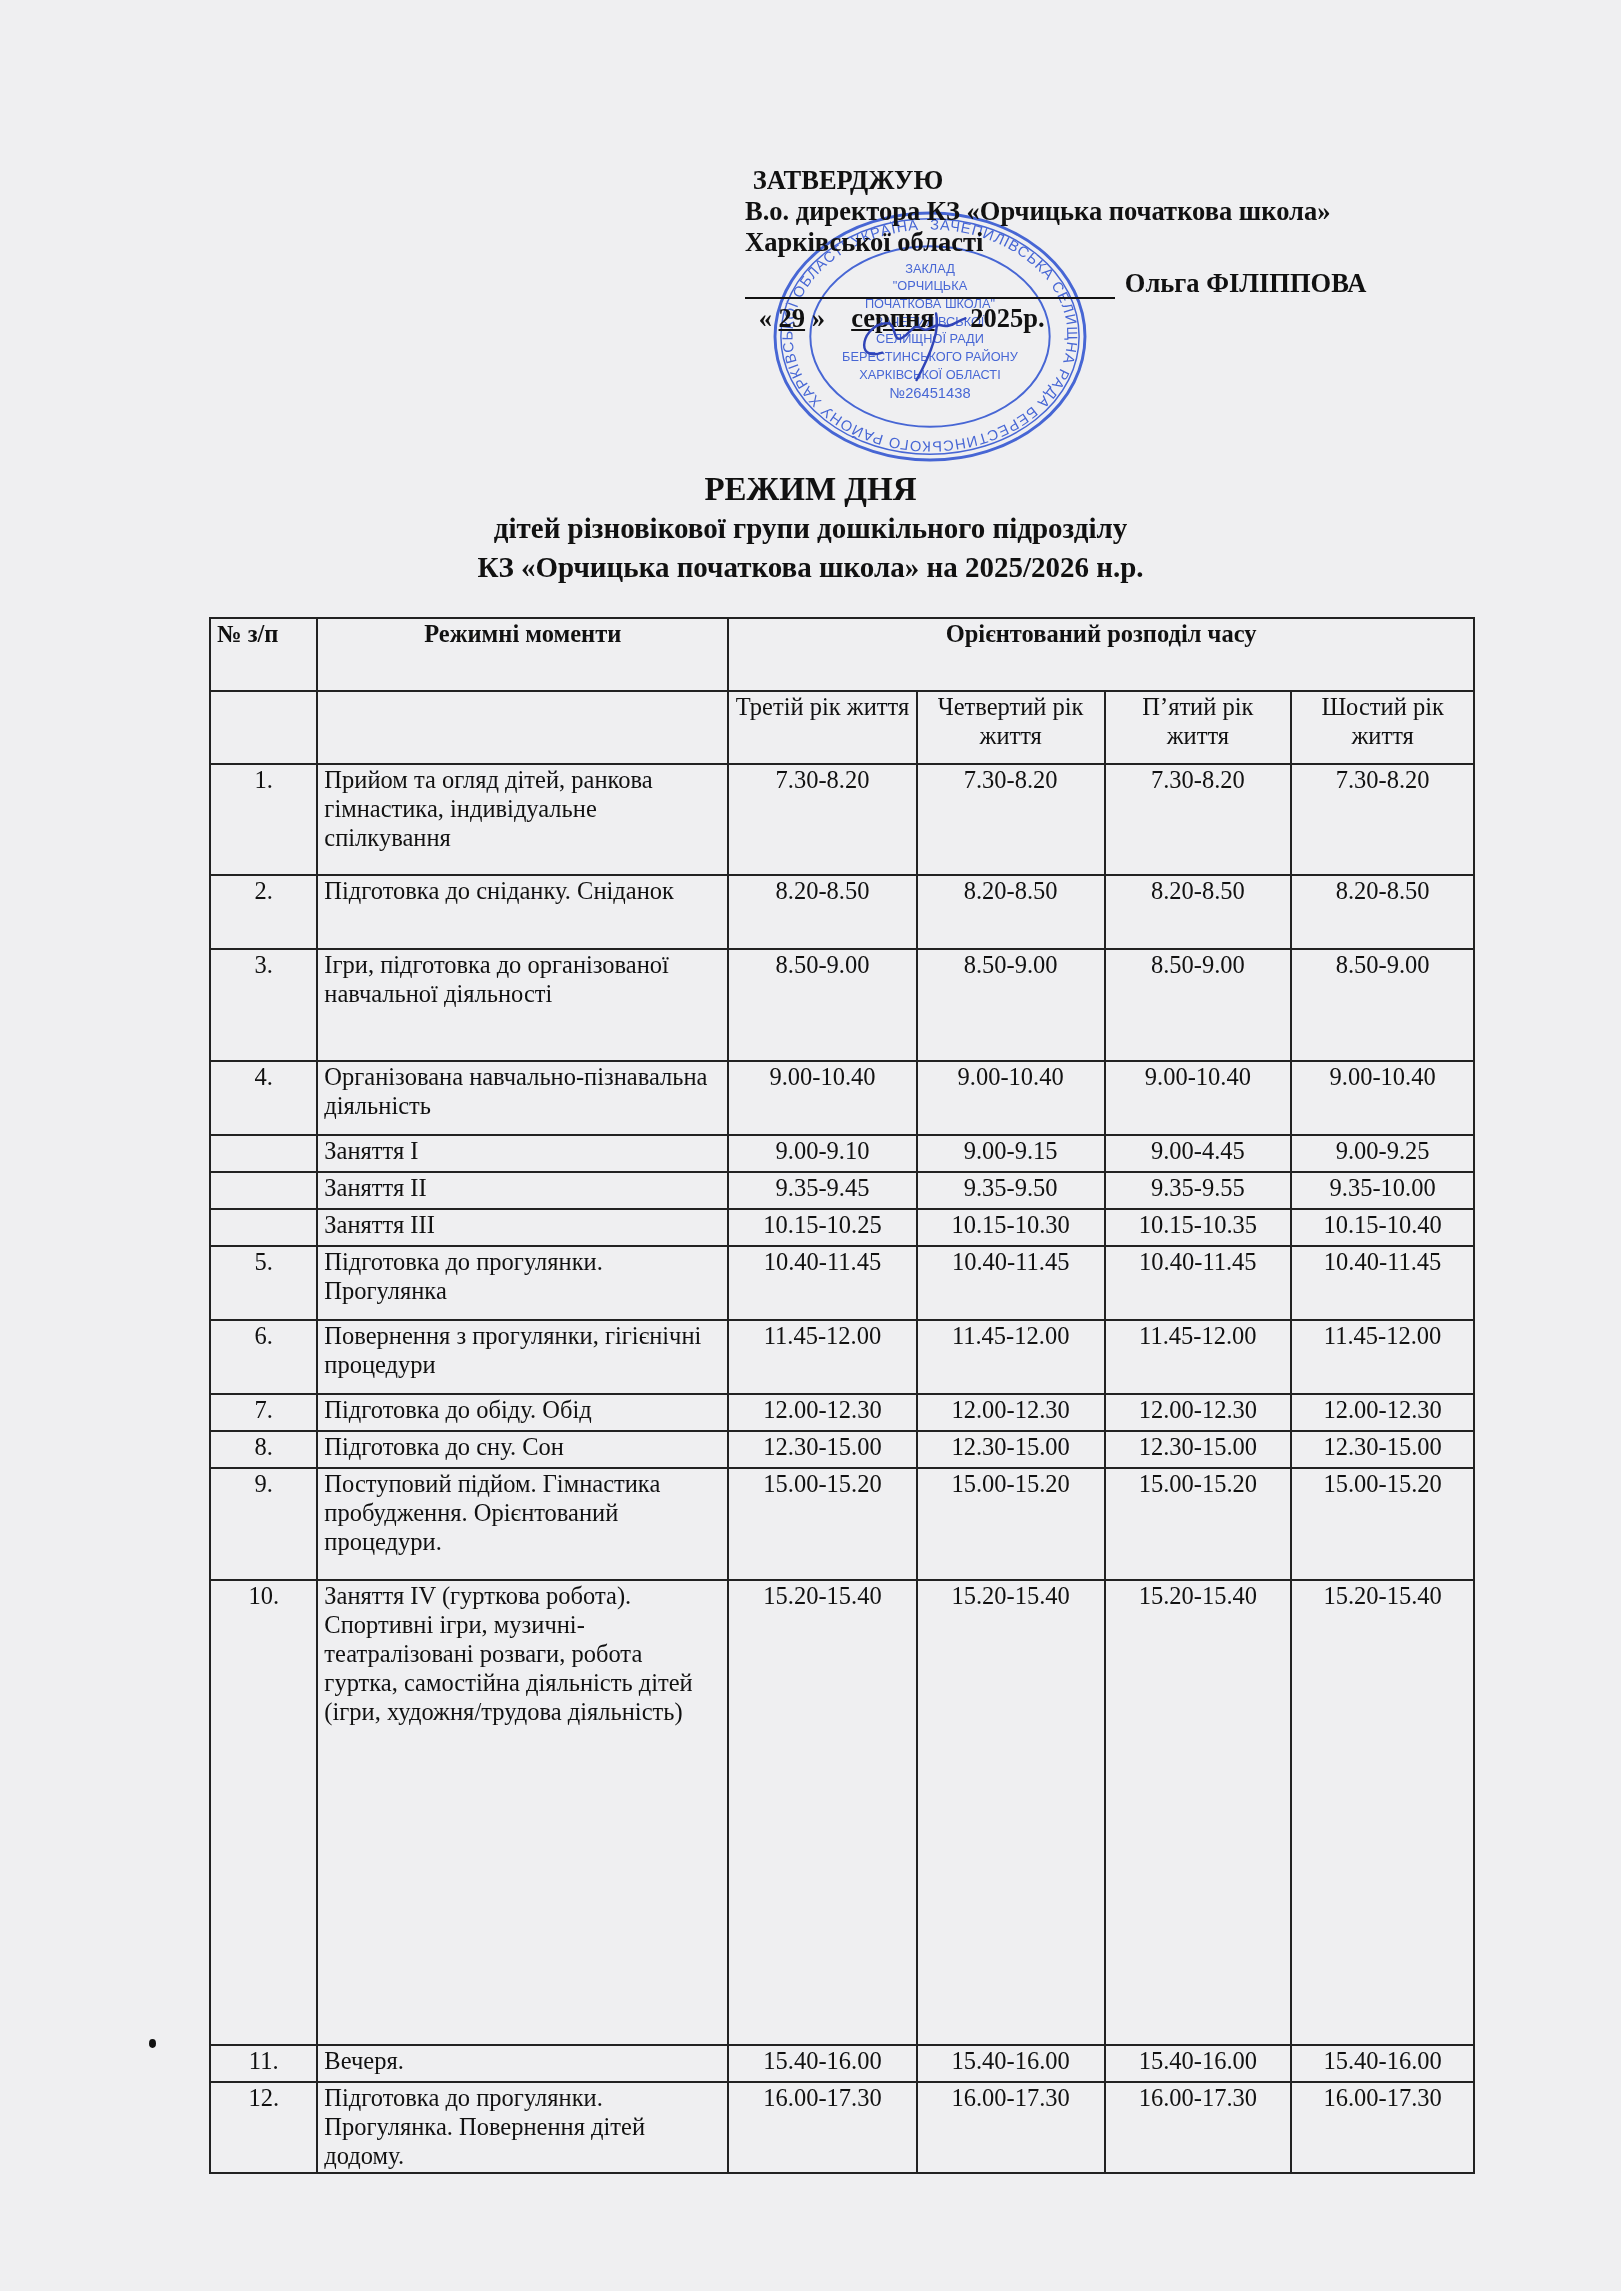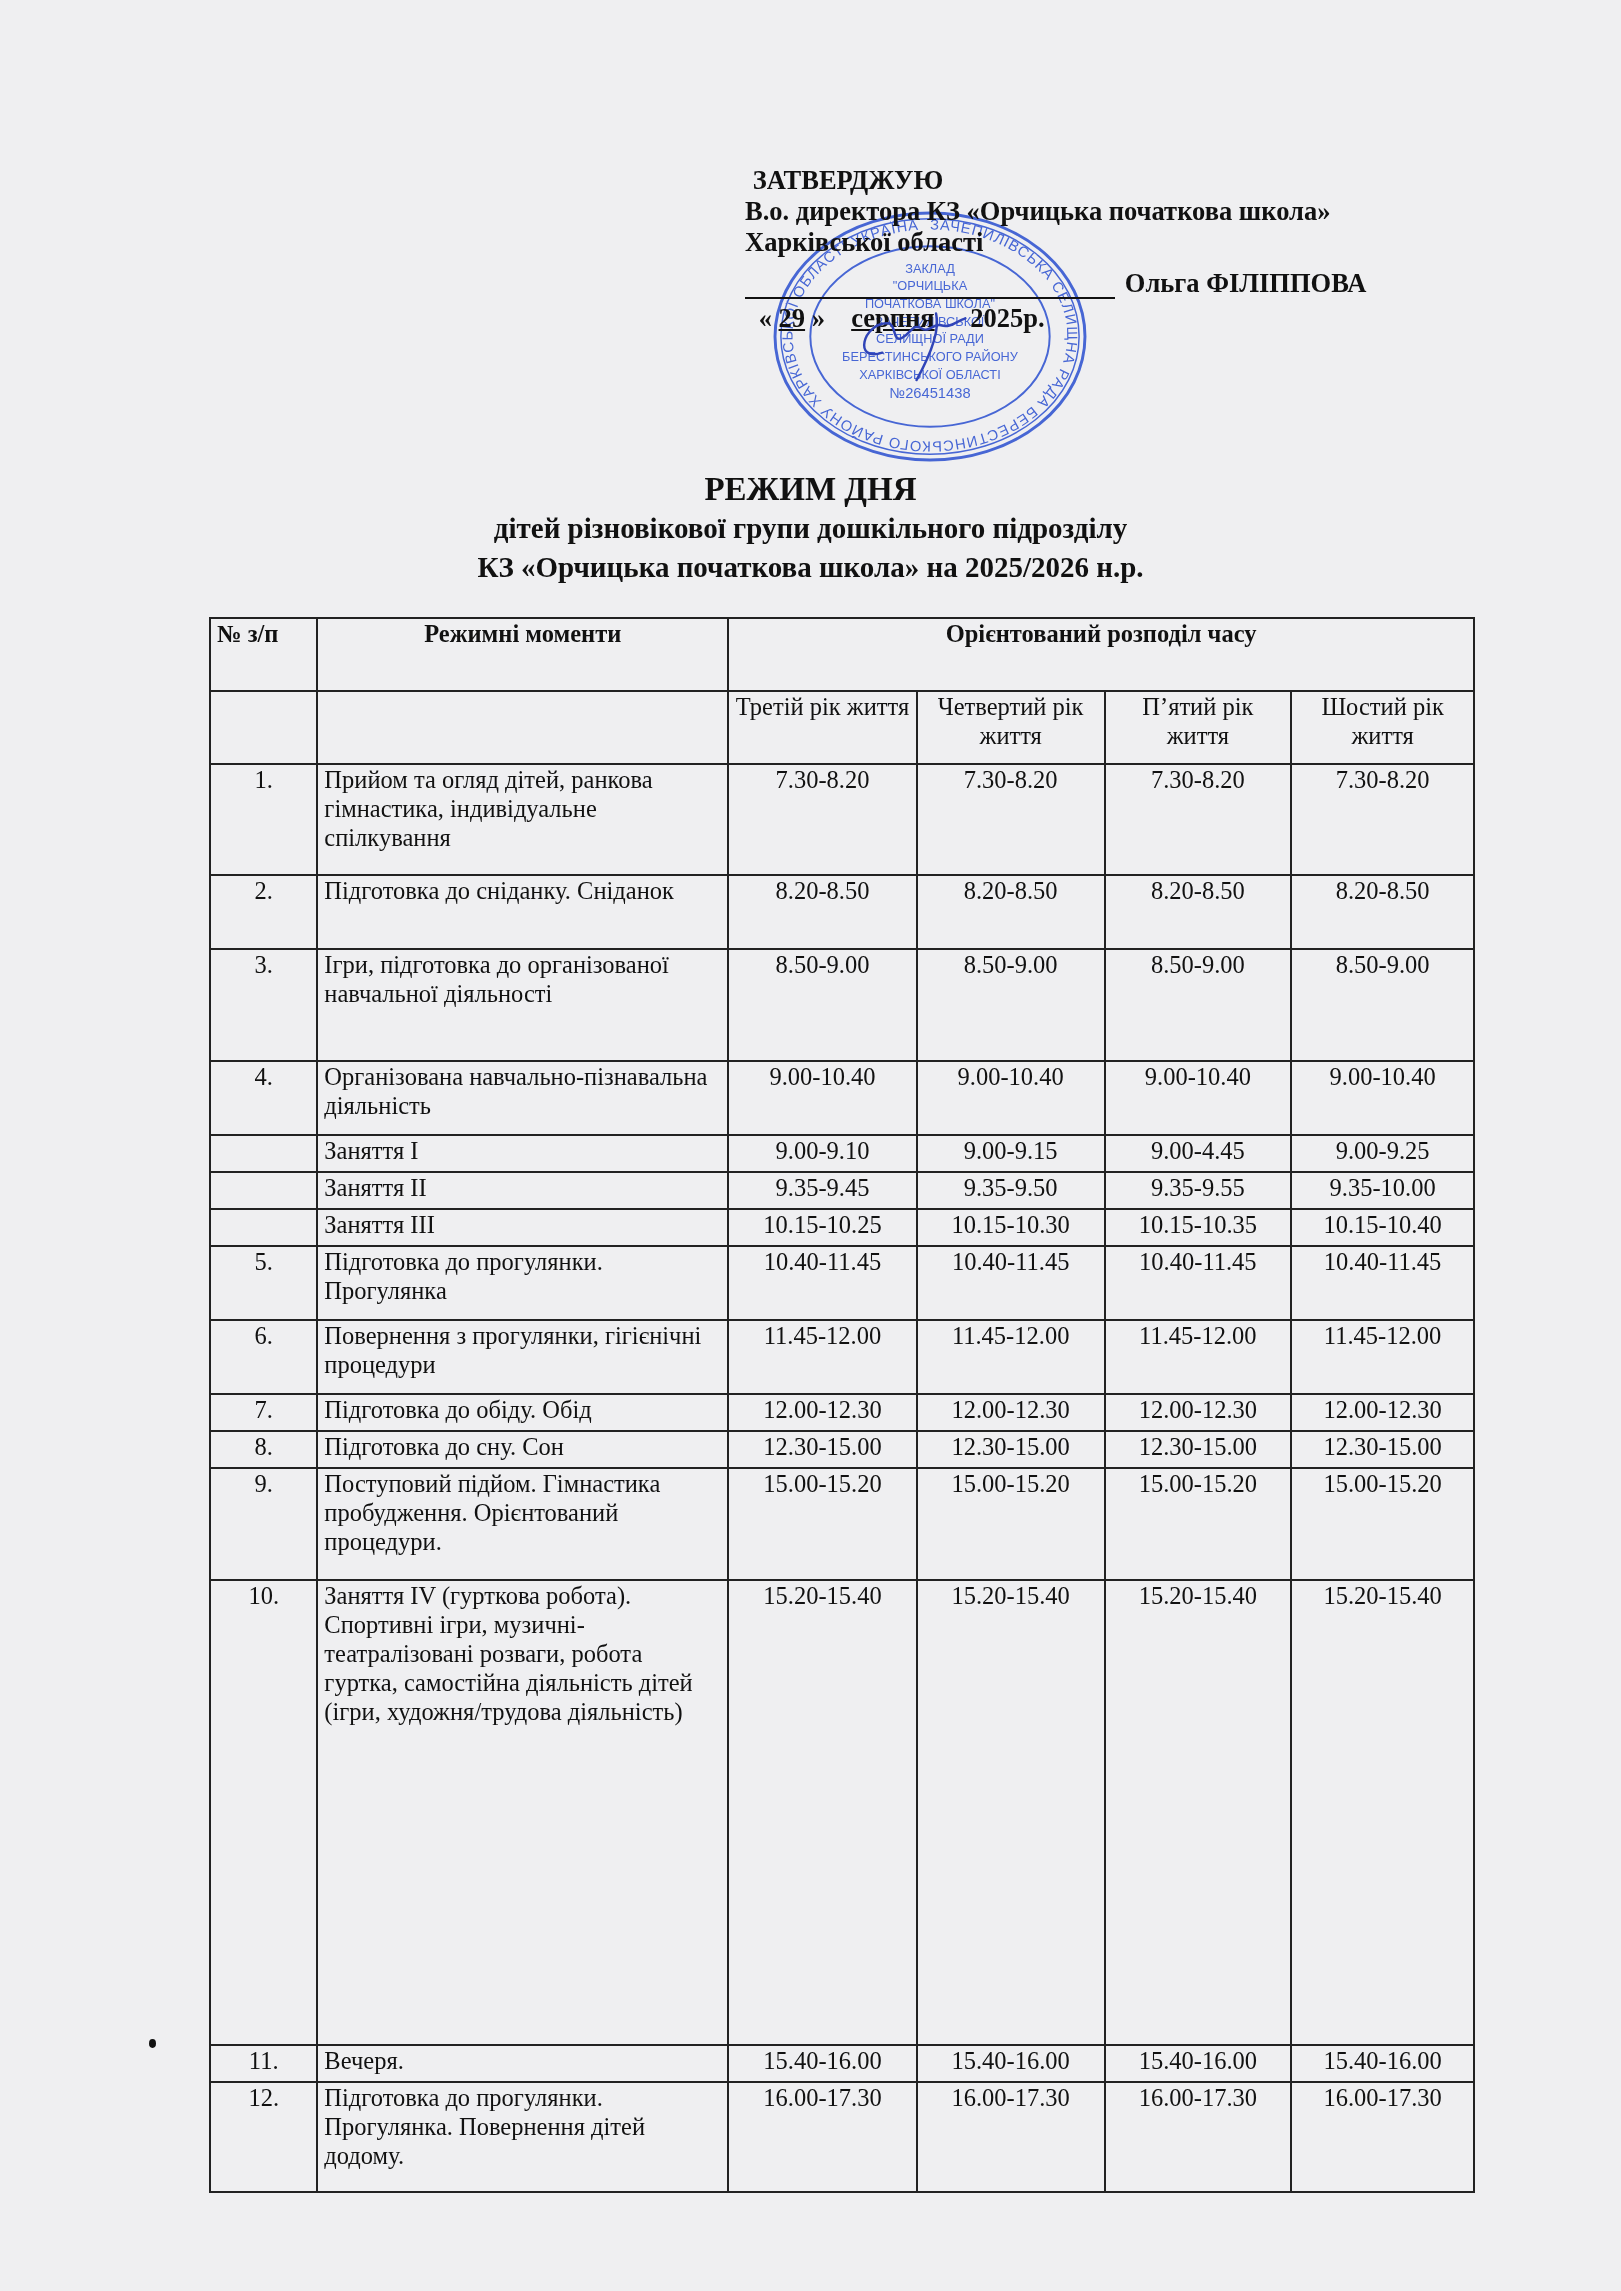--- a/index.html
+++ b/index.html
@@ -265,21 +265,21 @@
         <td class="time">15.20-15.40</td>
       </tr>
       <tr style="height: 37px;">
         <td class="col-num">11.</td>
         <td class="col-act">Вечеря.</td>
         <td class="time">15.40-16.00</td>
         <td class="time">15.40-16.00</td>
         <td class="time">15.40-16.00</td>
         <td class="time">15.40-16.00</td>
       </tr>
-      <tr style="height: 110px;">
+      <tr style="height: 91px;">
         <td class="col-num">12.</td>
         <td class="col-act">Підготовка до прогулянки. Прогулянка. Повернення дітей додому.</td>
         <td class="time">16.00-17.30</td>
         <td class="time">16.00-17.30</td>
         <td class="time">16.00-17.30</td>
         <td class="time">16.00-17.30</td>
       </tr>
     </tbody>
 </table>
 

